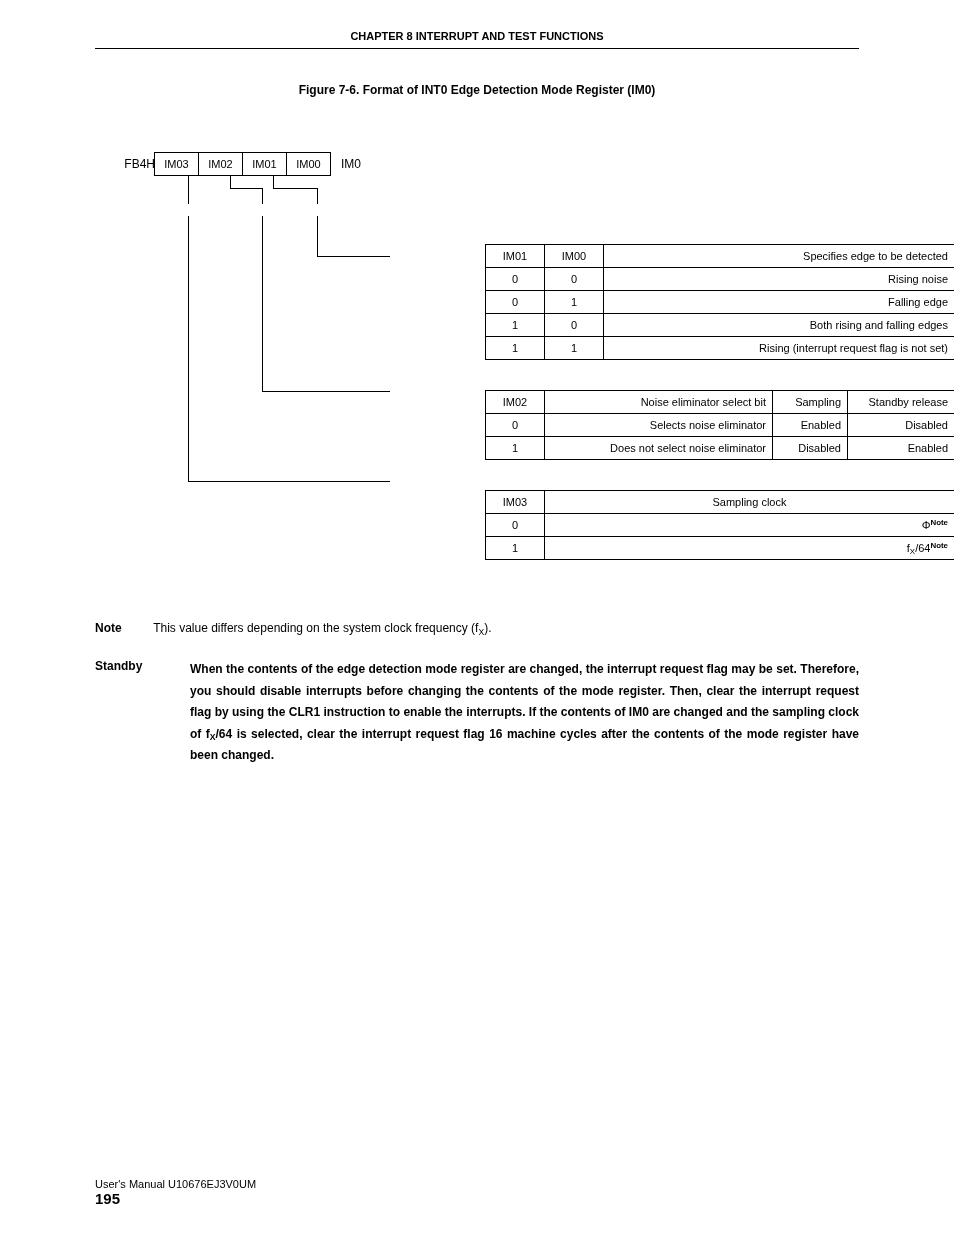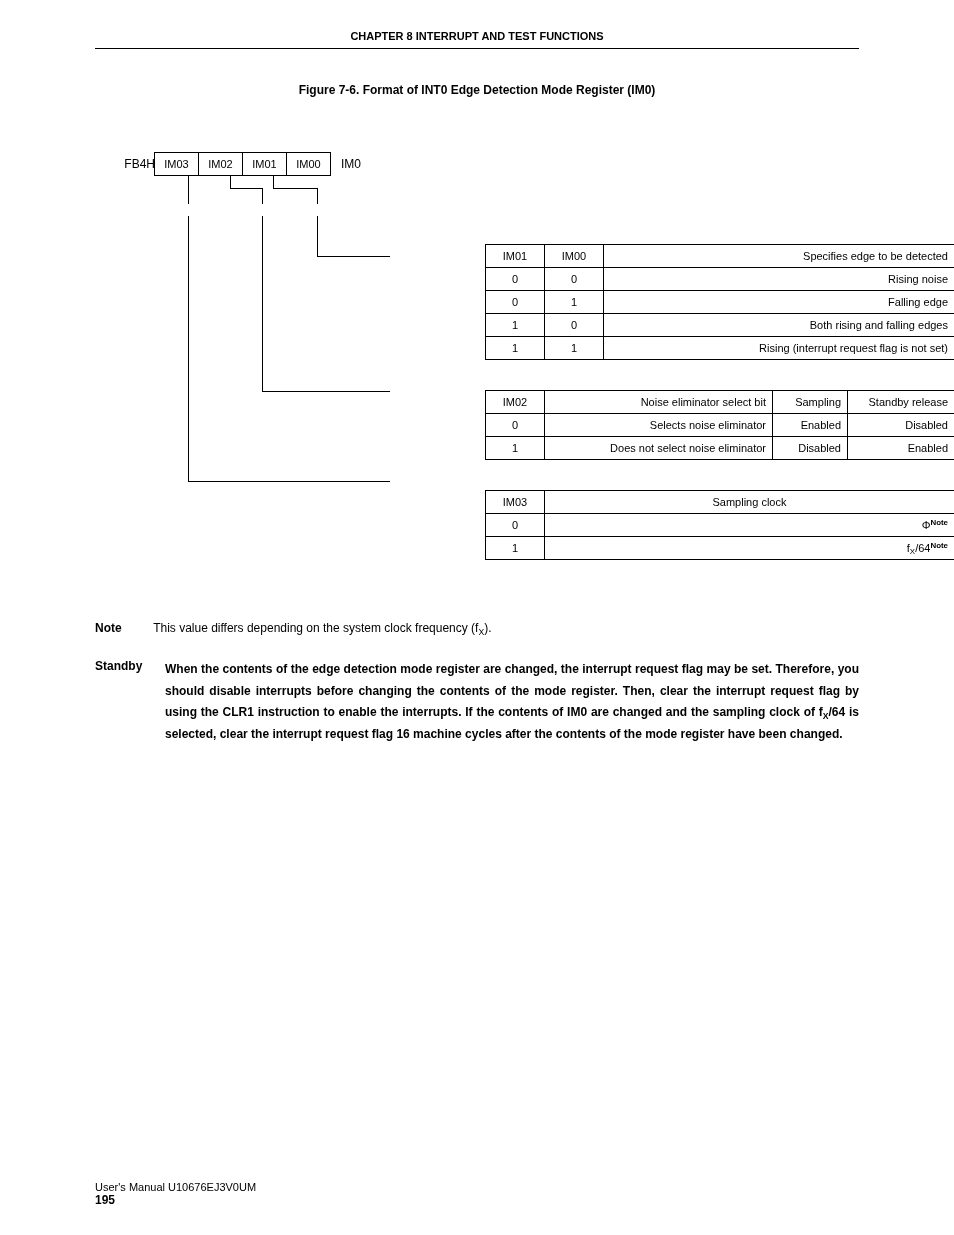--- a/index.html
+++ b/index.html
@@ -108,33 +108,34 @@
   .note-label { font-weight: bold; display: inline-block; width: 55px; }
   .caution-block {
     margin-top: 22px;
     display: flex;
   }
   .caution-label { font-weight: bold; width: 70px; flex: 0 0 70px; }
   .caution-text {
     font-weight: bold;
     line-height: 1.8;
     text-align: justify;
+    margin-left: 25px;
   }
 
   .footer {
     position: absolute;
     bottom: 28px;
     left: 95px; right: 95px;
     display: flex;
     justify-content: space-between;
     align-items: baseline;
     font-size: 11px;
     flex-direction: column;
   }
-  .footer .pnum { font-weight: bold; font-size: 12px; }
+  .footer .pnum { font-weight: bold; font-size: 15px; }
   sub { font-size: 0.72em; vertical-align: baseline; position: relative; top: 0.3em; }
   sup { font-size: 0.72em; vertical-align: baseline; position: relative; top: -0.45em; font-weight: bold; }
 </style>
 </head>
 <body>
 
 <div class="page">
 
   <div class="chapter-header">CHAPTER 8   INTERRUPT AND TEST FUNCTIONS</div>
 

